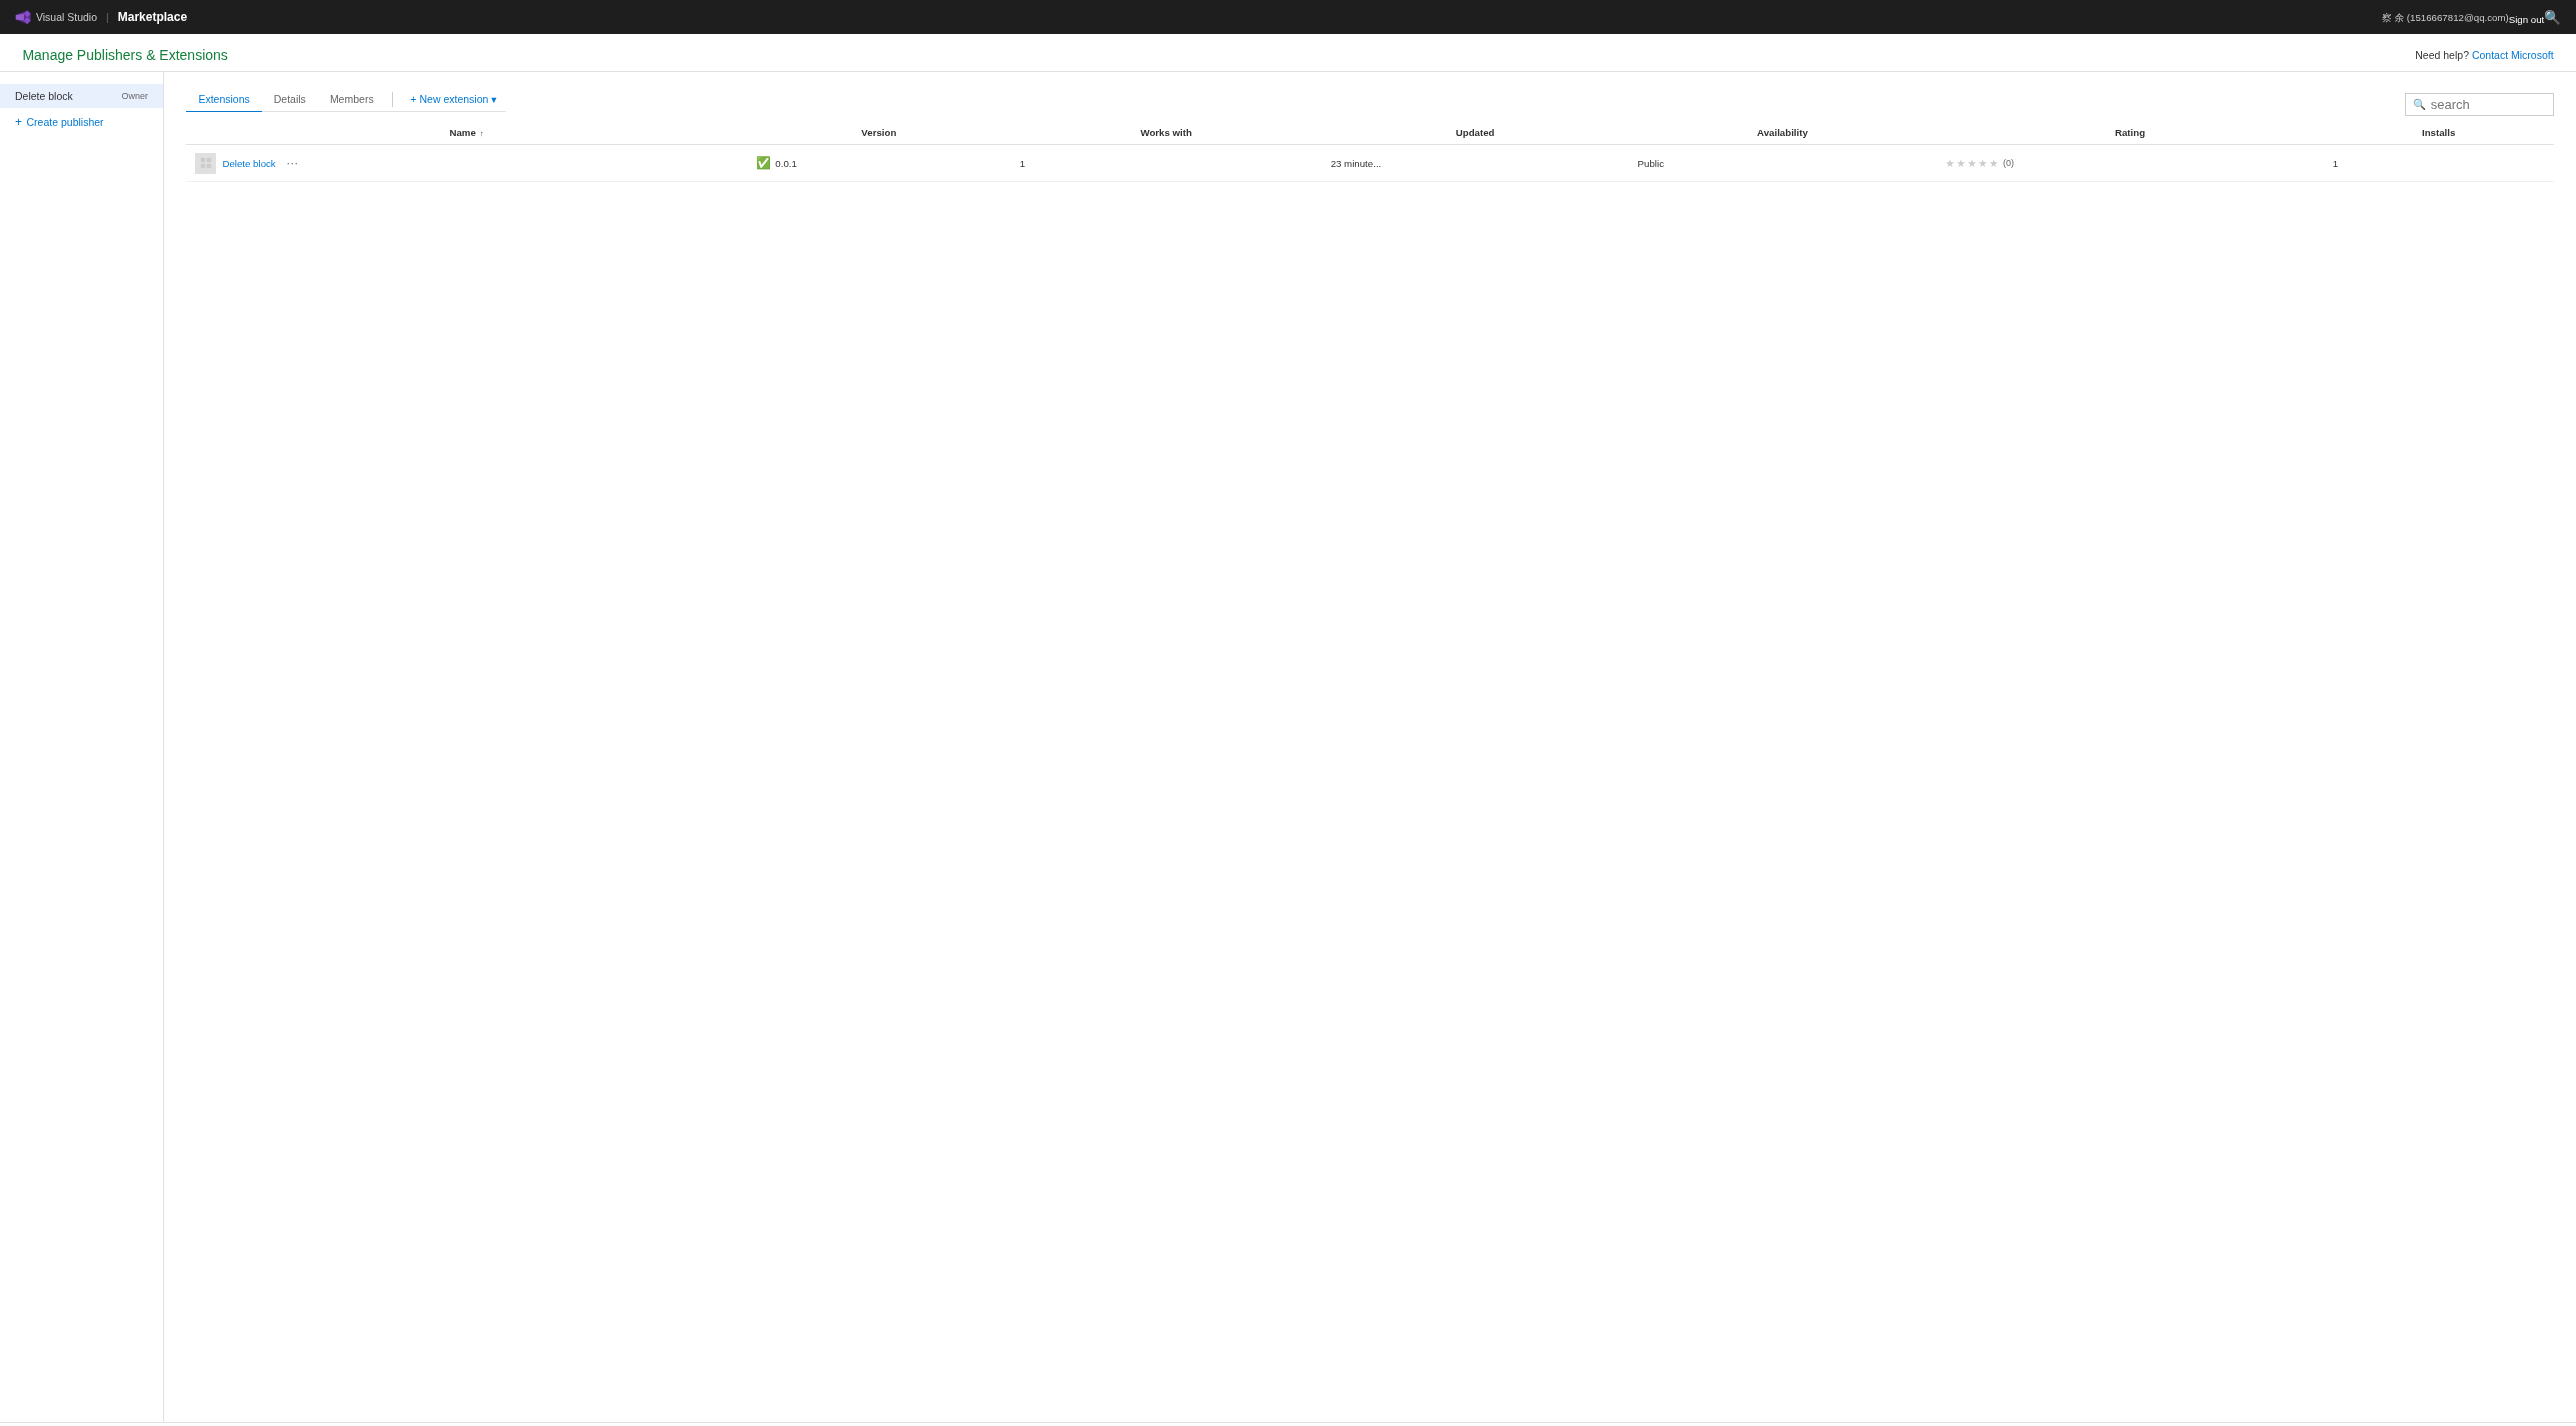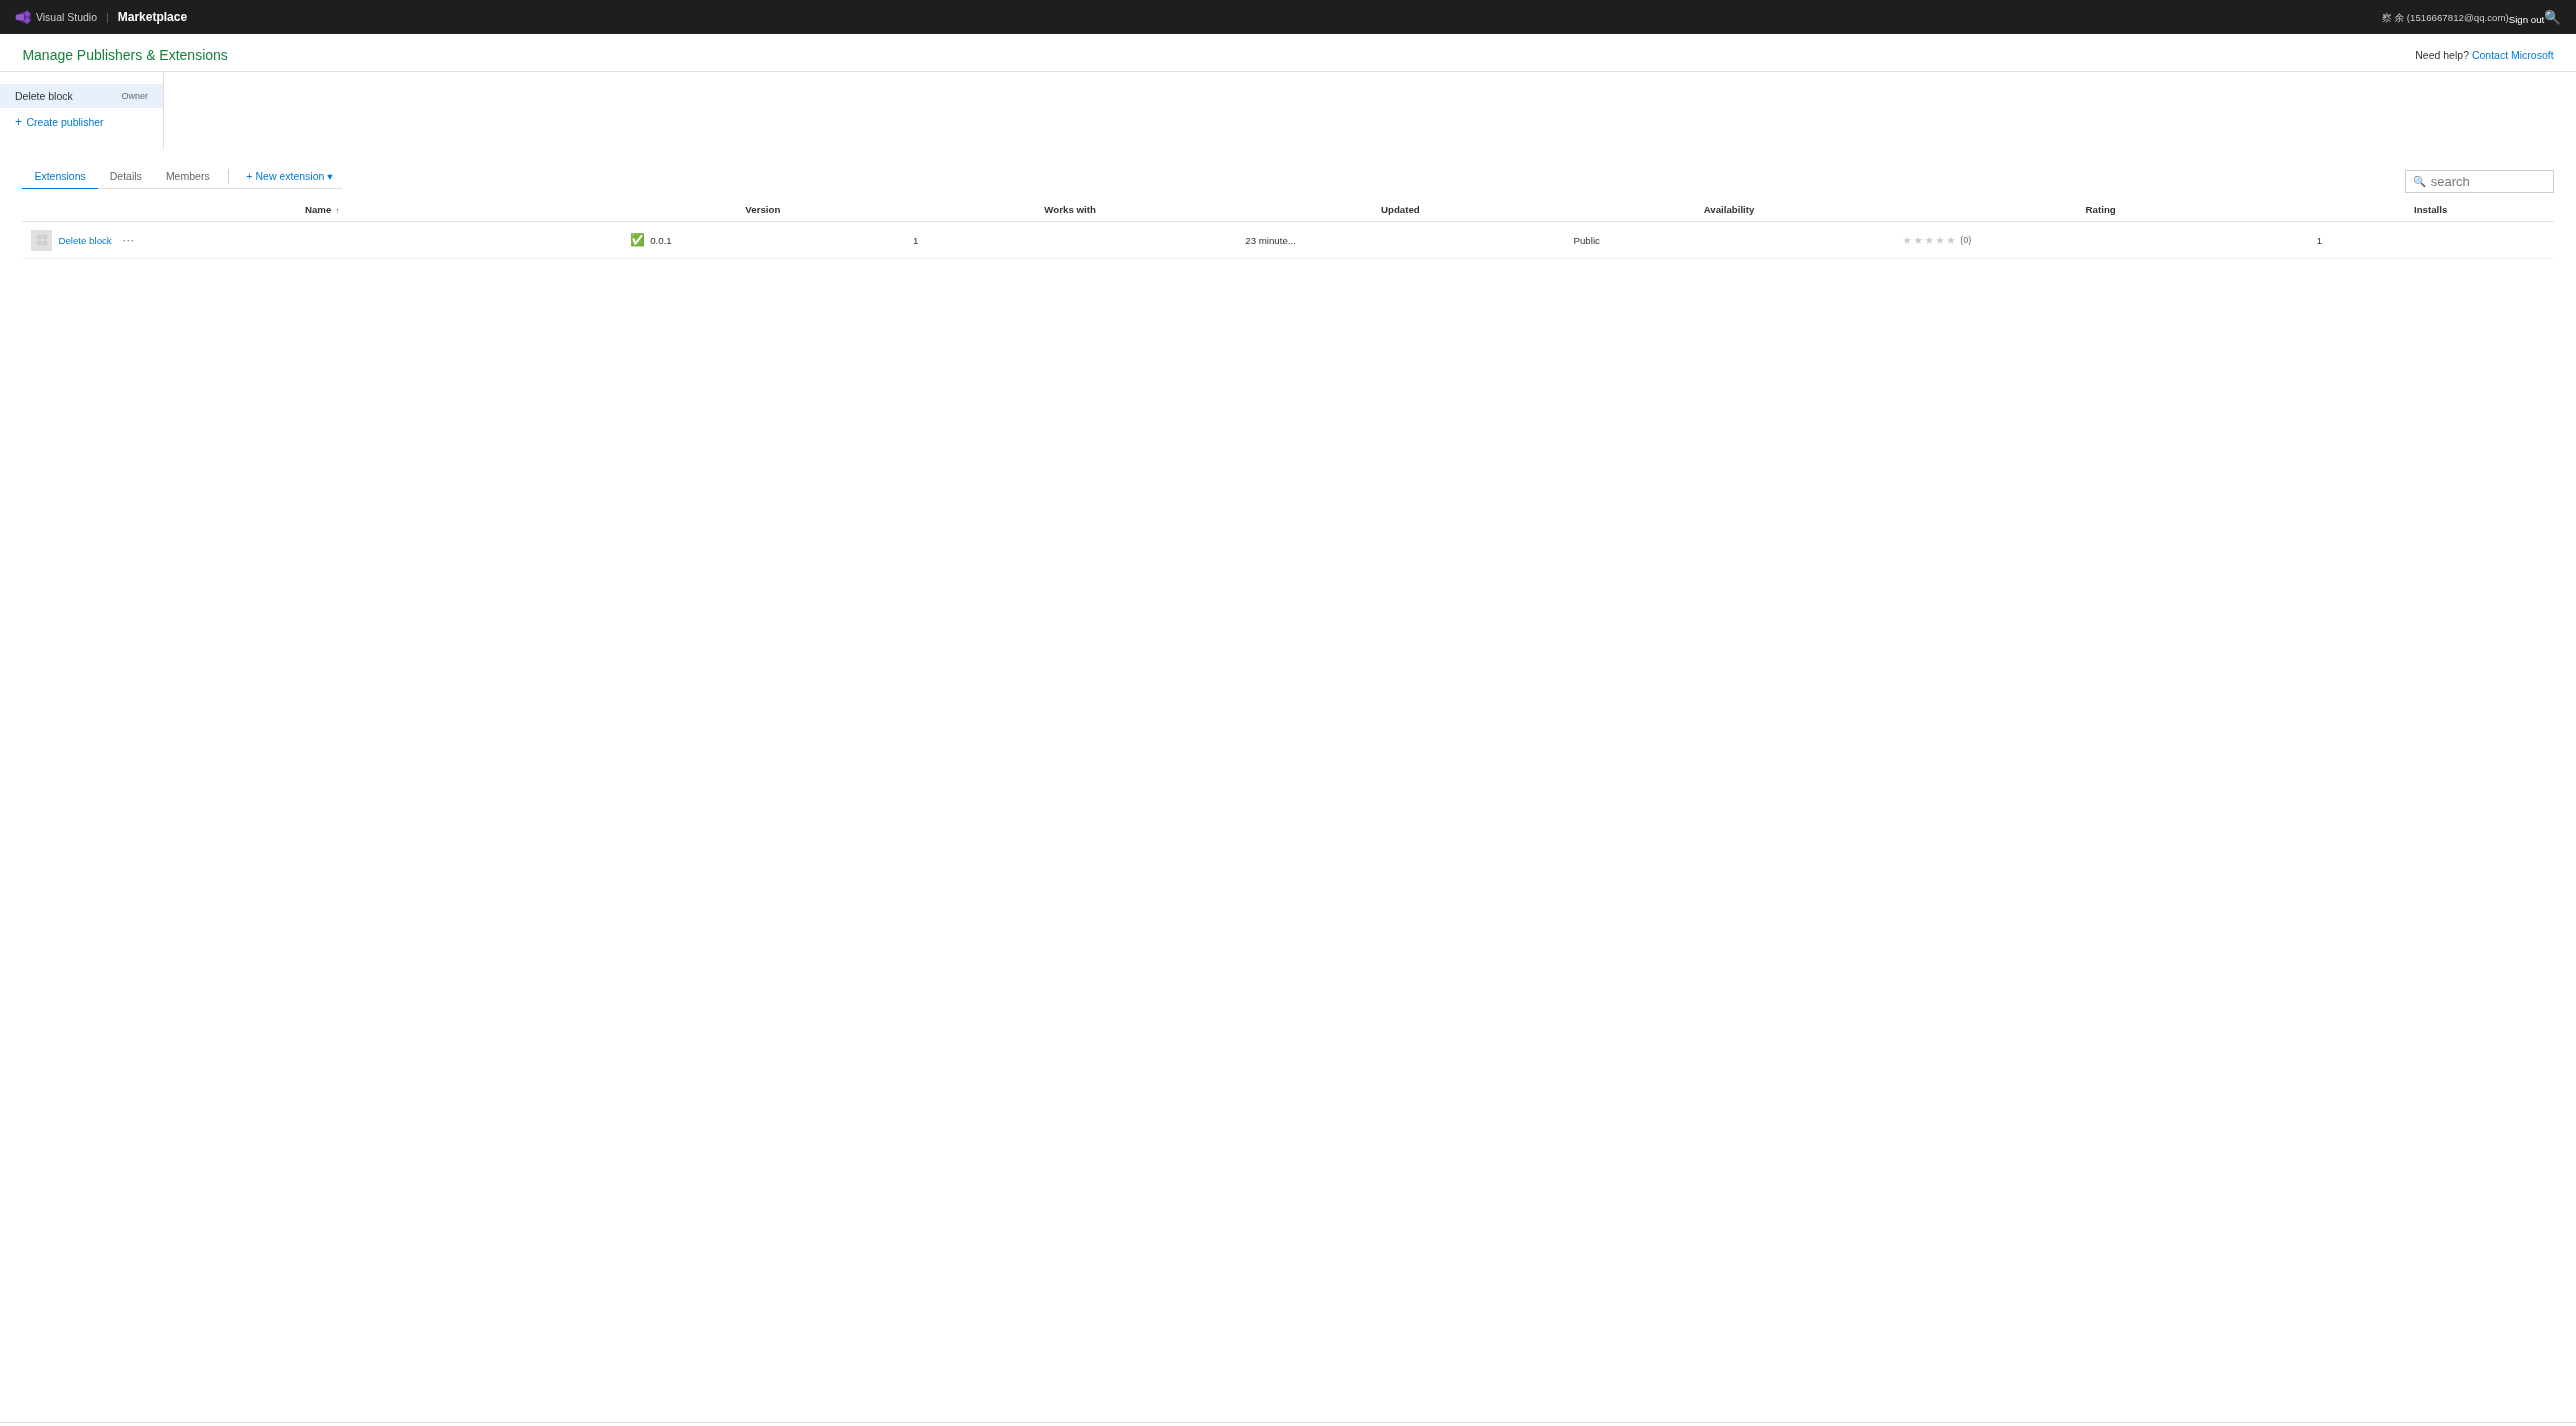--- a/index.html
+++ b/index.html
@@ -78,21 +78,20 @@
     .contact-link {
       color: #0078d4;
       text-decoration: none;
       cursor: pointer;
     }
 
     
     .main-layout {
       display: flex;
       min-height: calc(100vh - 34px - 42px);
-      flex-direction: column;
     }
 
     
     .sidebar {
       width: 164px;
       min-width: 164px;
       padding: 12px 0;
       border-right: 0.7px solid #e0e0e0;
     }
     .sidebar-publisher {

